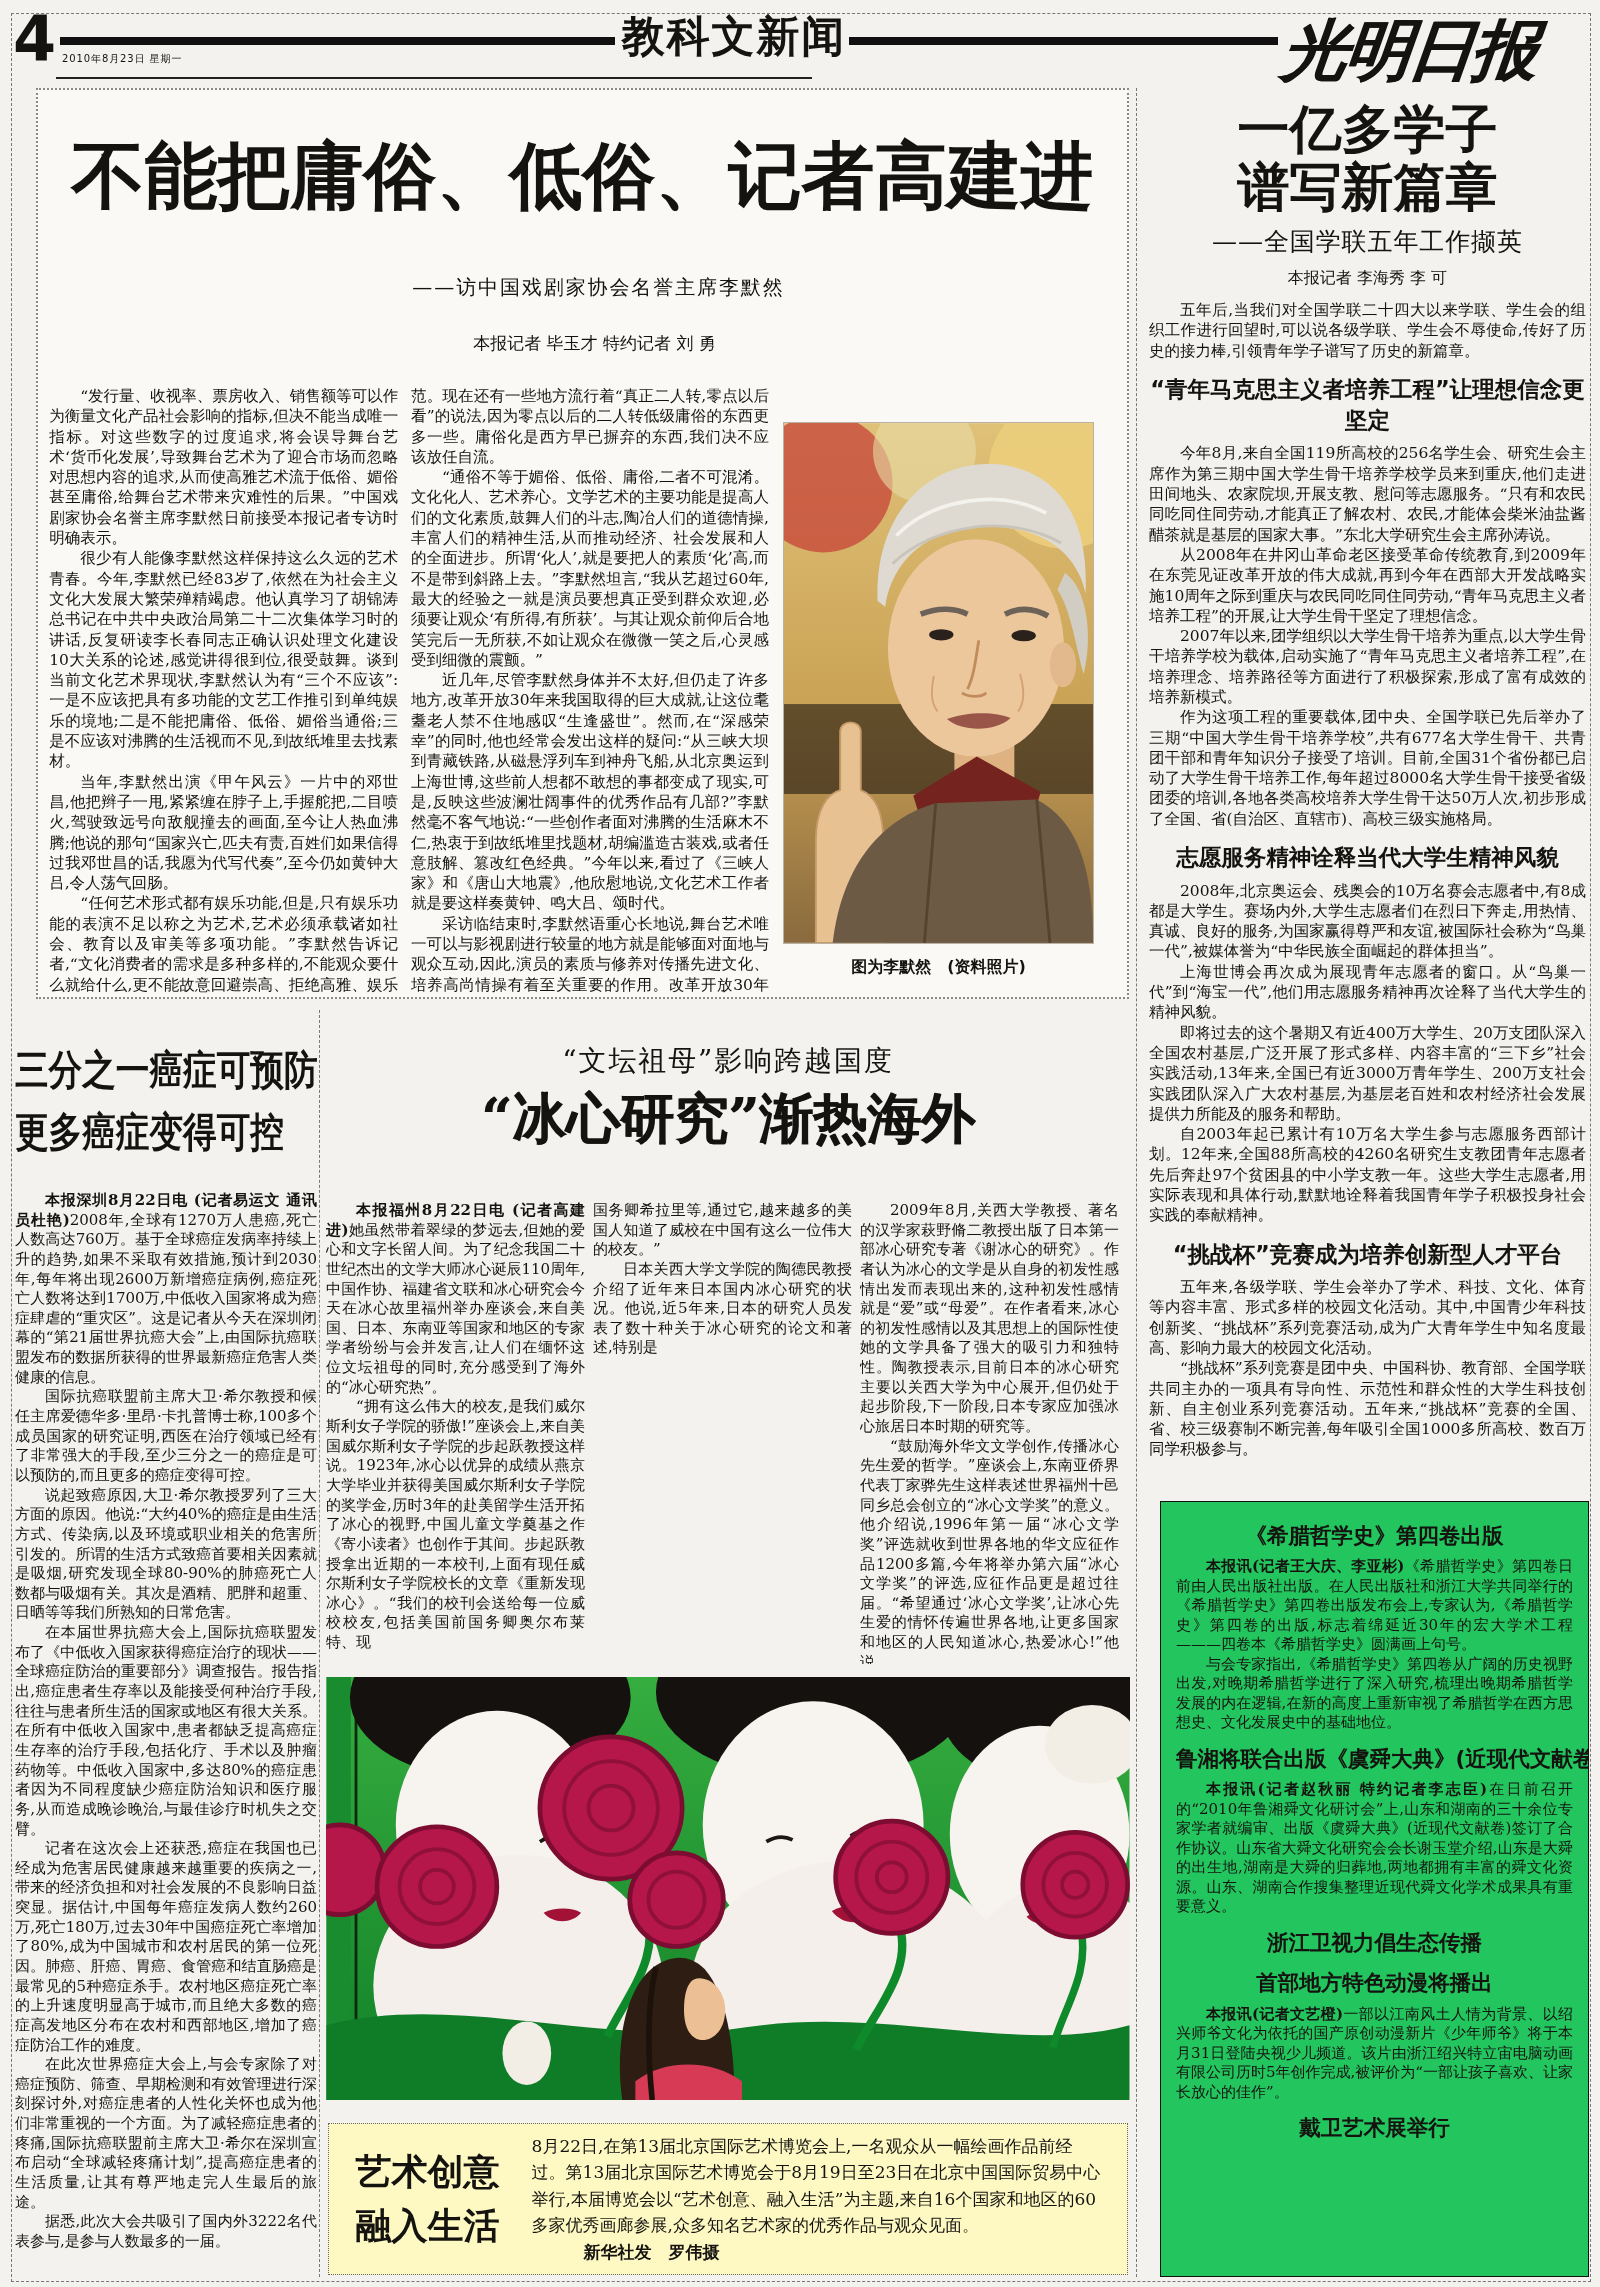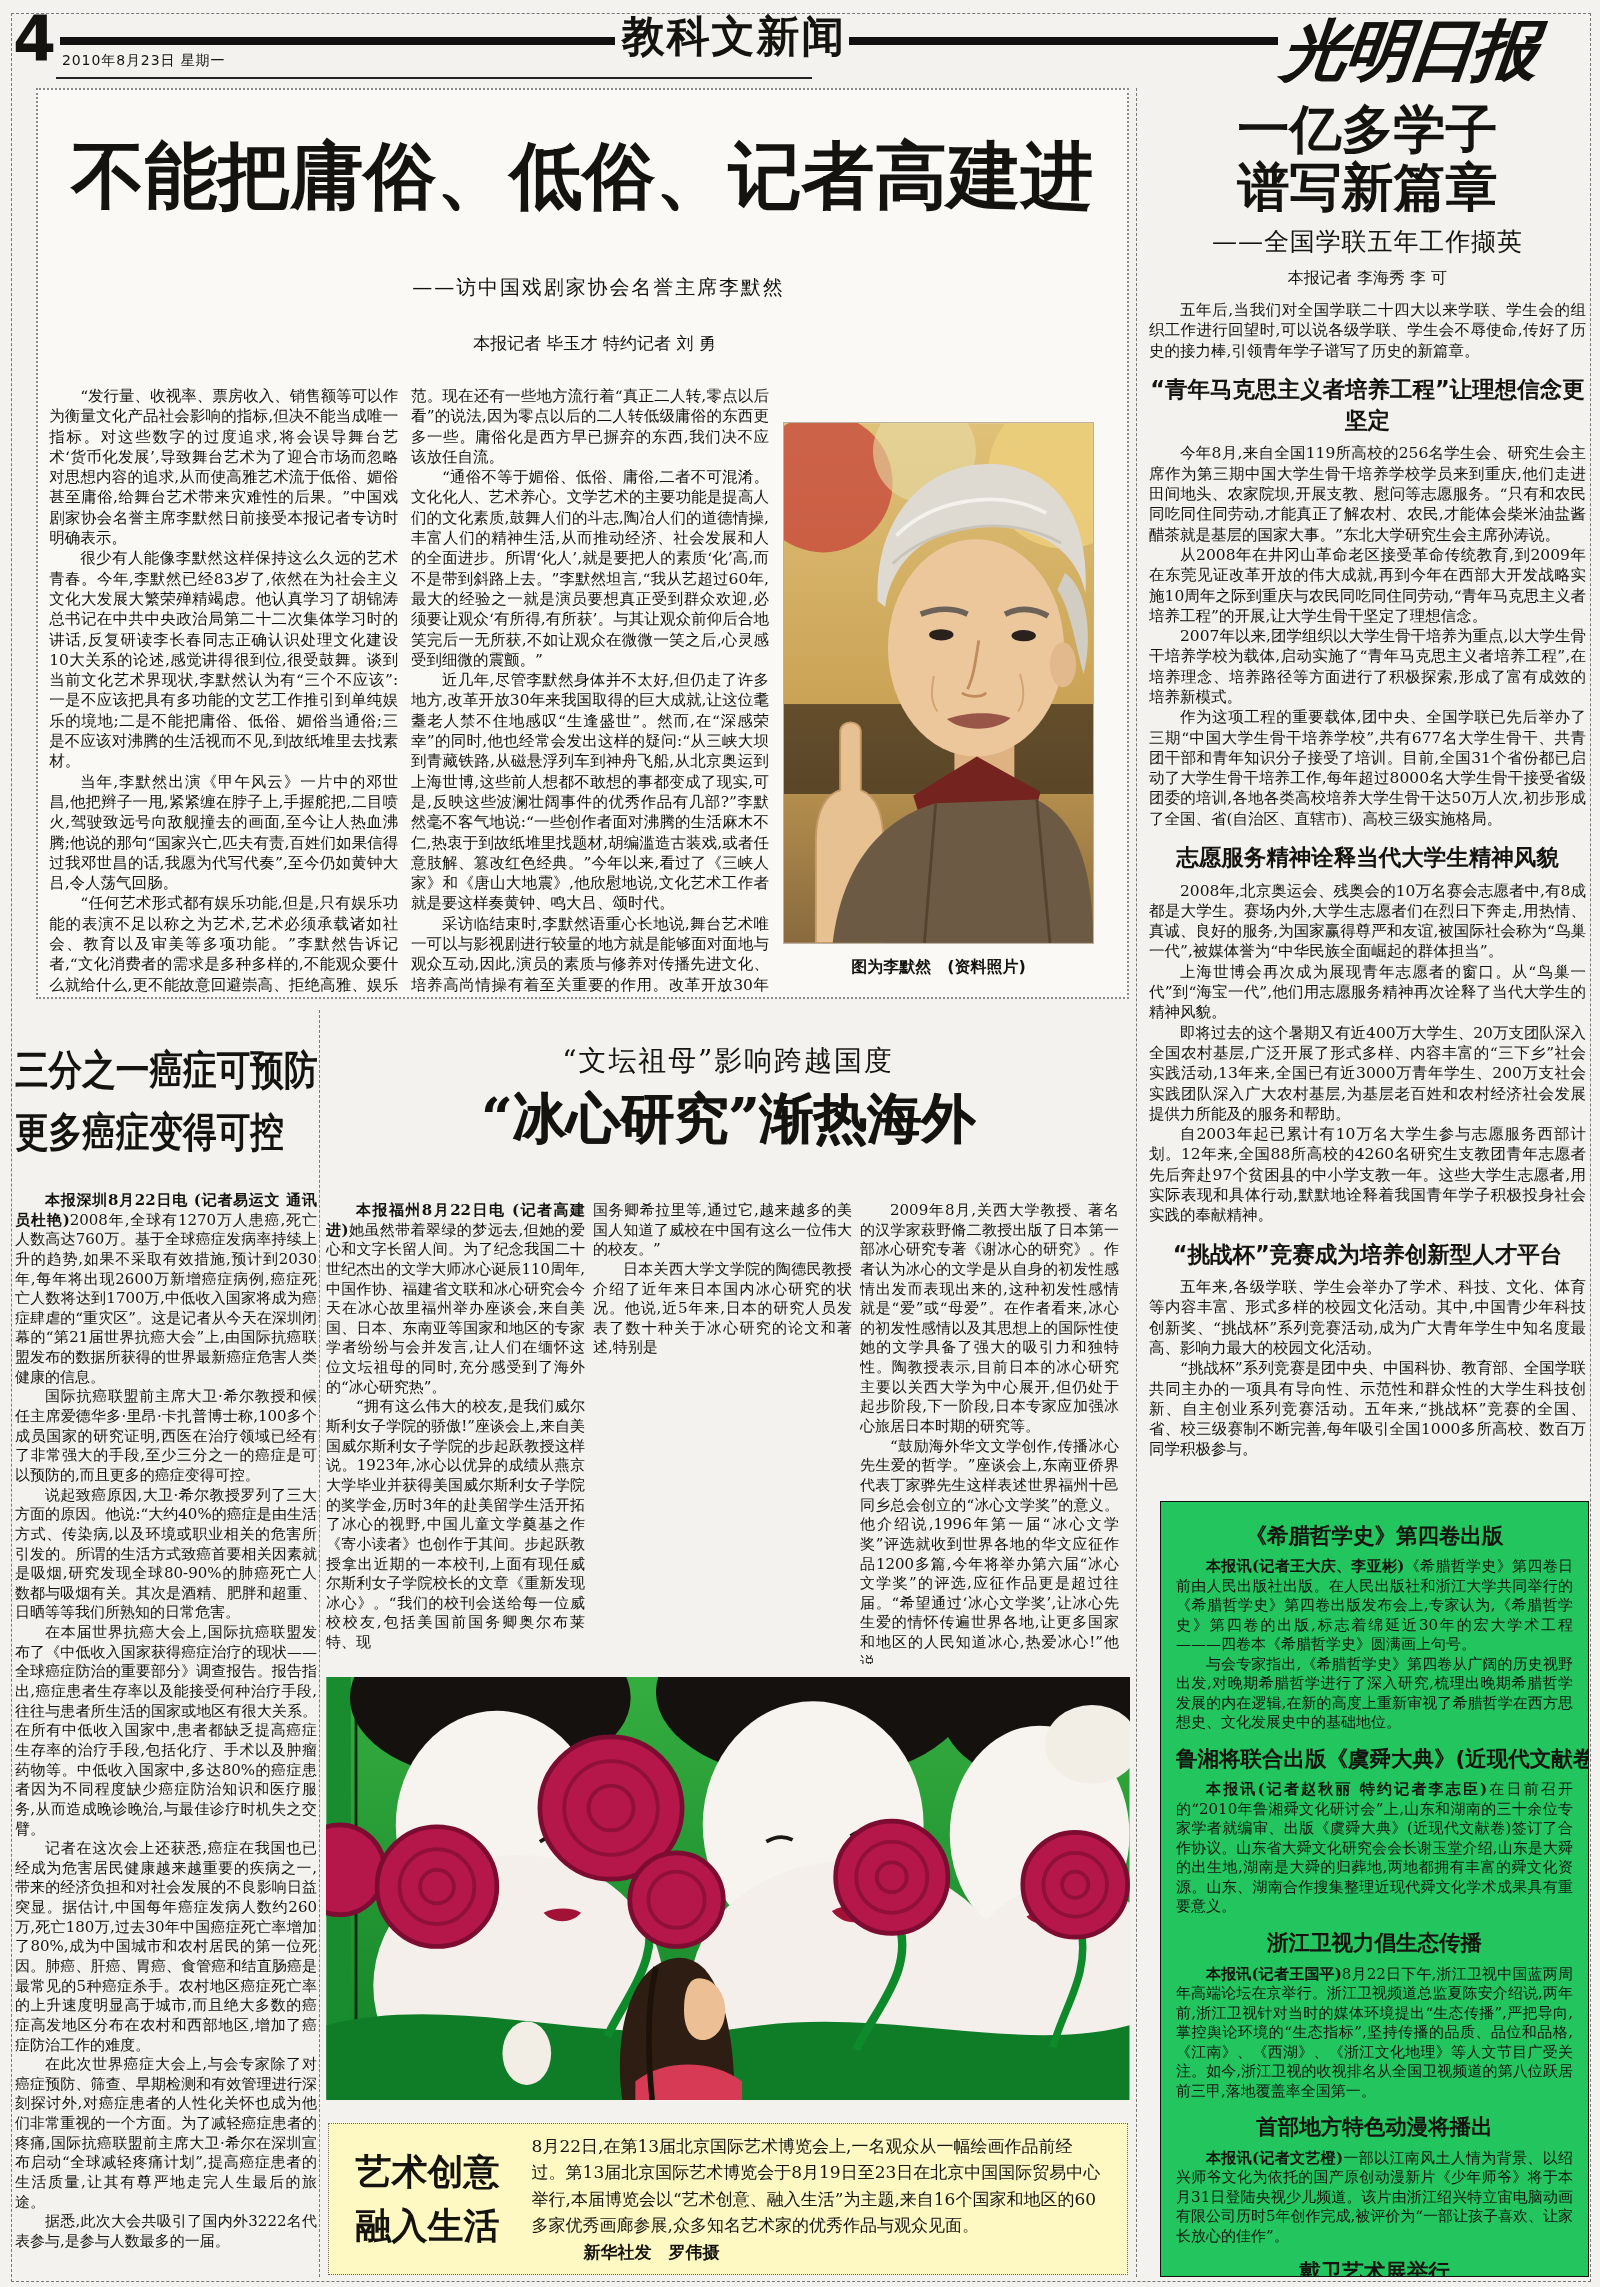--- a/index.html
+++ b/index.html
@@ -12,21 +12,21 @@
   .sans{font-family:"DejaVu Sans","Liberation Sans",sans-serif;}
   .page-border{left:11.2px;top:13px;width:1578px;height:2267px;border:0.9px dashed #777;}
   
   .page-num{left:13px;top:7.5px;font-size:62px;font-weight:bold;line-height:1;}
   .bar{background:#111;height:8.4px;top:37px;}
   .bar-left{left:60px;width:555px;}
   .bar-right{left:849px;width:429px;}
   .section-title{left:616px;top:7.5px;width:236px;text-align:center;font-size:43px;font-weight:900;letter-spacing:1.9px;}
   .masthead{left:1282px;top:5.6px;width:309px;font-size:66px;font-weight:bold;font-style:italic;
     letter-spacing:-2.8px;transform:skewX(-6deg);text-shadow:0.9px 0 0 #111;white-space:nowrap;}
-  .date-line{left:62px;top:52px;font-size:14px;letter-spacing:0.9px;}
+  .date-line{left:62px;top:52px;font-size:10px;letter-spacing:0.9px;}
   .thin-rule{left:56px;top:77px;width:756px;height:1.9px;background:#222;}
   
   .vsep-a{left:1136px;top:88px;height:2189px;border-left:0.9px dashed #777;}
   .vsep-b{left:319px;top:1010px;height:1267px;border-left:0.9px dashed #777;}
   
   .para{margin:0;text-indent:2em;text-align:justify;}
   .cont-first p:first-child{text-indent:0;}
   .dateline{font-weight:bold;}
   
   .main-box{left:36px;top:88px;width:1089px;height:907px;border:2.8px dotted #888;background:#faf9f5;}
@@ -184,21 +184,20 @@
     <h3>《希腊哲学史》第四卷出版</h3>
     <p class="para"><b class="dateline">本报讯(记者王大庆、李亚彬)</b><span>《希腊哲学史》第四卷日前由人民出版社出版。在人民出版社和浙江大学共同举行的《希腊哲学史》第四卷出版发布会上,专家认为,《希腊哲学史》第四卷的出版,标志着绵延近30年的宏大学术工程———四卷本《希腊哲学史》圆满画上句号。</span></p>
     <p class="para">与会专家指出,《希腊哲学史》第四卷从广阔的历史视野出发,对晚期希腊哲学进行了深入研究,梳理出晚期希腊哲学发展的内在逻辑,在新的高度上重新审视了希腊哲学在西方思想史、文化发展史中的基础地位。</p>
   </div>
   <div class="brief">
     <h3>鲁湘将联合出版《虞舜大典》(近现代文献卷)</h3>
     <p class="para"><b class="dateline">本报讯(记者赵秋丽 特约记者李志臣)</b><span>在日前召开的“2010年鲁湘舜文化研讨会”上,山东和湖南的三十余位专家学者就编审、出版《虞舜大典》(近现代文献卷)签订了合作协议。山东省大舜文化研究会会长谢玉堂介绍,山东是大舜的出生地,湖南是大舜的归葬地,两地都拥有丰富的舜文化资源。山东、湖南合作搜集整理近现代舜文化学术成果具有重要意义。</span></p>
   </div>
   <div class="brief">
     <h3>浙江卫视力倡生态传播</h3>
-    <p class="para"><b class="dateline">本报讯(记者王国平)</b><span>8月22日下午,浙江卫视中国蓝两周年高端论坛在京举行。浙江卫视频道总监夏陈安介绍说,两年前,浙江卫视针对当时的媒体环境提出“生态传播”,严把导向,掌控舆论环境的“生态指标”,坚持传播的品质、品位和品格,《江南》、《西湖》、《浙江文化地理》等人文节目广受关注。如今,浙江卫视的收视排名从全国卫视频道的第八位跃居前三甲,落地覆盖率全国第一。</span></p>
   </div>
   <div class="brief">
     <h3>首部地方特色动漫将播出</h3>
     <p class="para"><b class="dateline">本报讯(记者文艺橙)</b><span>一部以江南风土人情为背景、以绍兴师爷文化为依托的国产原创动漫新片《少年师爷》将于本月31日登陆央视少儿频道。该片由浙江绍兴特立宙电脑动画有限公司历时5年创作完成,被评价为“一部让孩子喜欢、让家长放心的佳作”。</span></p>
   </div>
   <div class="brief">
     <h3>戴卫艺术展举行</h3>
 
   </div>
 </section>

